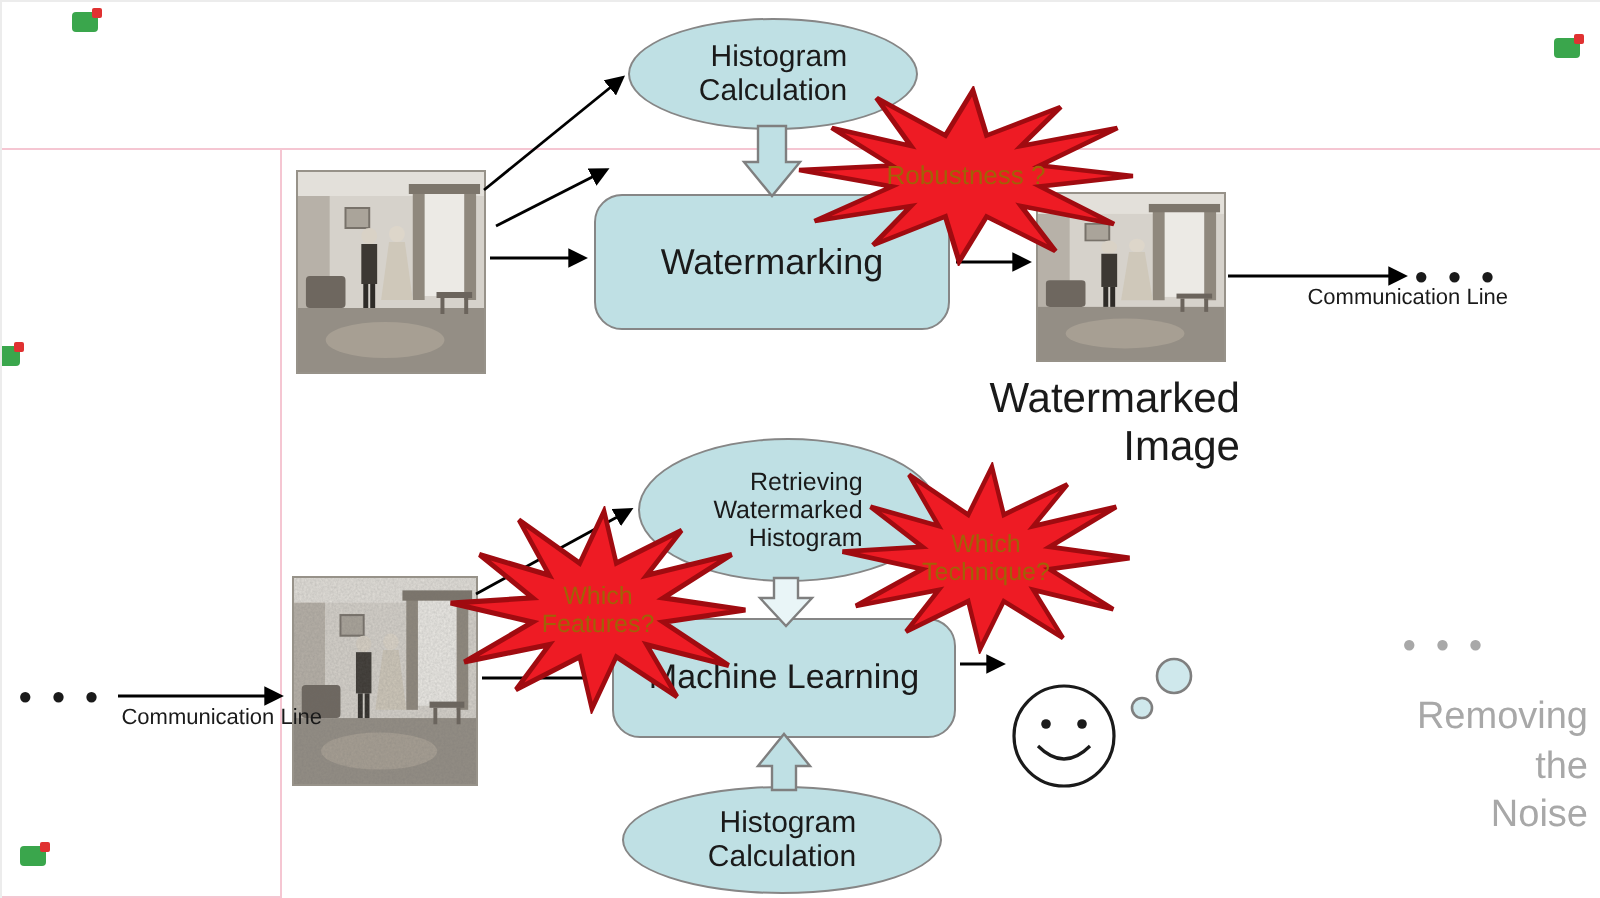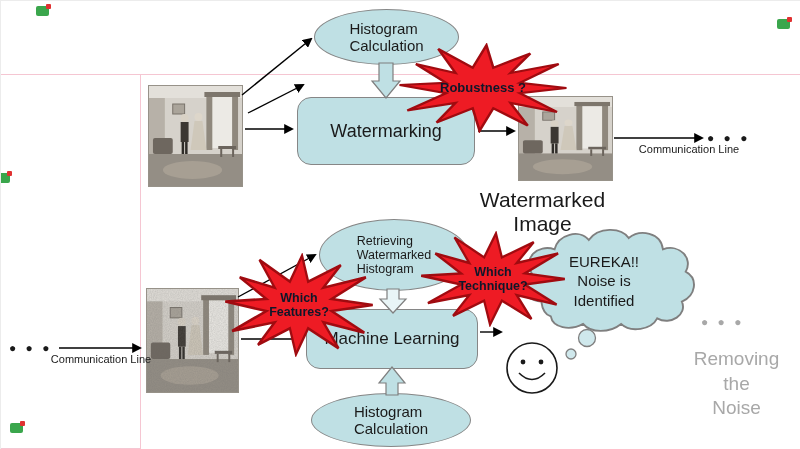--- a/index.html
+++ b/index.html
@@ -15,40 +15,40 @@
   .mark{position:absolute;width:13px;height:10px;background:#3aa64c;border-radius:2px;}
   .mark::after{content:"";position:absolute;right:-2px;top:-2px;width:5px;height:5px;
                background:#e03131;border-radius:1px;}
 
   
   .photo{position:absolute;margin:0;border:1px solid #979289;box-sizing:border-box;background:#cfcbc4;}
   .photo svg{display:block;width:100%;height:100%;}
 
   
   .ellipse{position:absolute;background:#bfe0e4;border:1.5px solid #868686;border-radius:50%;
-           display:flex;align-items:center;justify-content:center;text-align:left;
+           display:flex;align-items:center;justify-content:center;text-align:right;
            box-sizing:border-box;}
   .roundbox{position:absolute;background:#bfe0e4;border:1.5px solid #868686;border-radius:14px;
             display:flex;align-items:center;justify-content:center;text-align:center;
             box-sizing:border-box;}
   .pre{white-space:pre-line;}
 
   .star{position:absolute;}
   .star svg{position:absolute;inset:0;width:100%;height:100%;}
   .star-text{position:absolute;inset:0;display:flex;align-items:center;justify-content:center;
-             text-align:center;white-space:pre-line;color:#0f172a;font-weight:bold;line-height:1.15;}
+             text-align:center;white-space:pre-line;color:#a16207;font-weight:normal;line-height:1.15;}
 
   .cloud{position:absolute;}
   .cloud svg{position:absolute;inset:0;width:100%;height:100%;}
   .cloud-text{position:absolute;inset:0;display:flex;align-items:center;justify-content:center;
               text-align:center;white-space:pre-line;font-size:15px;line-height:1.3;}
 
   .overlay{position:absolute;left:0;top:0;pointer-events:none;}
 
-  .label{position:absolute;text-align:center;}
+  .label{position:absolute;text-align:right;}
   .dots{position:absolute;font-size:12px;font-weight:bold;letter-spacing:3px;}
   .gray{color:#a8a8a8;}
 </style>
 </head>
 <body>
 
 <div class="stage">
 
   <svg width="0" height="0" style="position:absolute">
     <defs>
@@ -123,30 +123,20 @@
 
   <div class="roundbox" style="left:305px;top:308px;width:172px;height:60px;font-size:17px;">
     <span>Machine Learning</span>
   </div>
 
   <div class="ellipse" style="left:310px;top:392px;width:160px;height:54px;font-size:15px;">
     <span class="pre">Histogram
 Calculation</span>
   </div>
 
-  <div class="cloud" style="left:508px;top:224px;width:190px;height:112px;">
-    <svg viewBox="0 0 200 120" preserveAspectRatio="none">
-      <path d="M34,82 C12,80 6,60 24,52 C14,36 30,20 48,26 C52,10 74,4 84,16 C94,2 118,2 126,14
-               C138,4 160,8 162,26 C180,20 194,36 186,50 C200,58 196,76 182,82 C188,96 170,108 156,100
-               C150,112 128,116 118,106 C106,116 86,116 78,106 C64,114 46,110 44,98 C38,96 35,90 34,82 Z" fill="#bfe0e4" stroke="#7f7f7f" stroke-width="2"></path>
-    </svg>
-    <div class="cloud-text">EUREKA!!
-Noise is
-Identified</div>
-  </div>
 
   <svg style="position:absolute;left:562px;top:326px;" width="38" height="36">
     <circle cx="8" cy="27" r="5" fill="#cfe8ec" stroke="#7f7f7f" stroke-width="1.3"></circle>
     <circle cx="24" cy="11" r="8.5" fill="#cfe8ec" stroke="#7f7f7f" stroke-width="1.3"></circle>
   </svg>
 
   <svg style="position:absolute;left:503px;top:340px;" width="56" height="54" viewBox="0 0 56 54">
     <circle cx="28" cy="27" r="25" fill="#ffffff" stroke="#1a1a1a" stroke-width="1.6"></circle>
     <circle cx="19" cy="21" r="2.4" fill="#1a1a1a"></circle>
     <circle cx="37" cy="21" r="2.4" fill="#1a1a1a"></circle>

